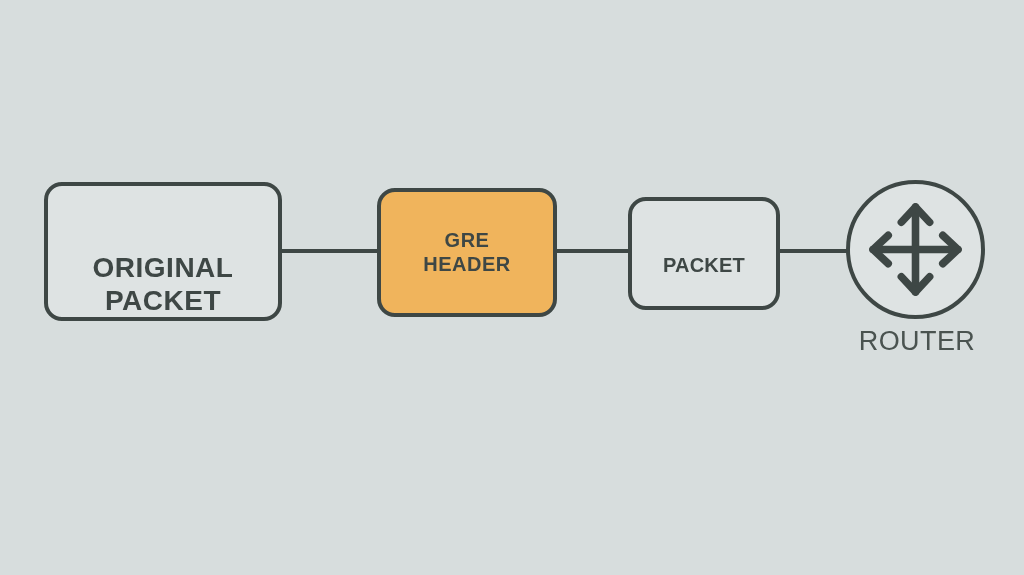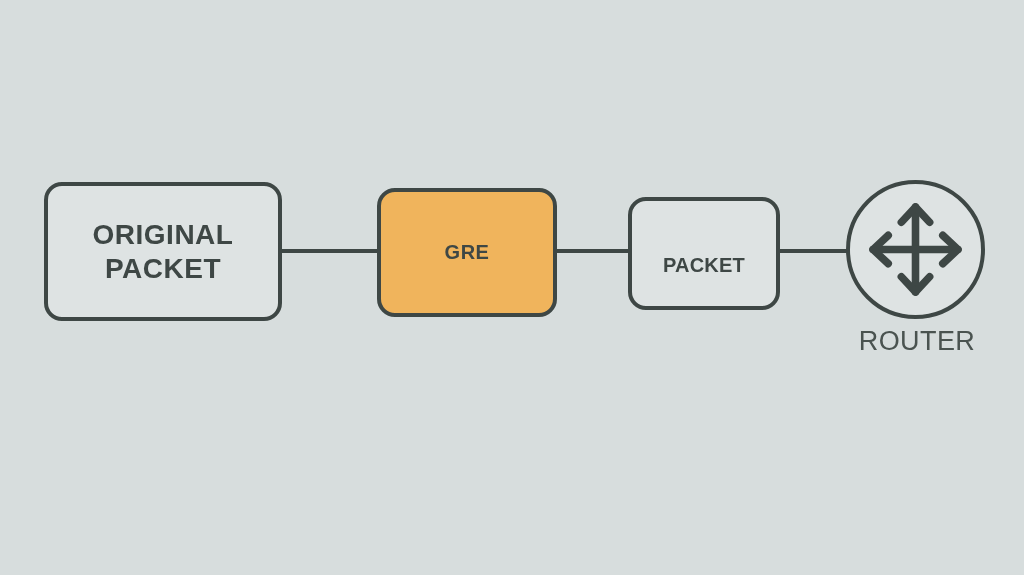--- a/index.html
+++ b/index.html
@@ -62,20 +62,21 @@
   }
 
   #box-original-packet {
     left: 44px;
     top: 182px;
     width: 238px;
     height: 139px;
     background: #dee3e3;
     font-size: 28px;
     letter-spacing: 0.5px;
+    align-items: flex-end;
   }
   #box-gre-header {
     left: 377px;
     top: 188px;
     width: 180px;
     height: 129px;
     background: #f0b45c;
     font-size: 20px;
     letter-spacing: 0.5px;
   }
@@ -147,20 +148,21 @@
   <div class="node-box" id="box-original-packet">
     <span class="node-label">
       <span>ORIGINAL</span><br>
       <span>PACKET</span>
     </span>
   </div>
 
   <div class="node-box" id="box-gre-header">
     <span class="node-label">
       <span>GRE</span><br>
+      <span>HEADER</span>
     </span>
   </div>
 
   <div class="node-box" id="box-enveloped-packet">
     <span class="node-label">
       <br>
       <span>PACKET</span>
     </span>
   </div>
 

